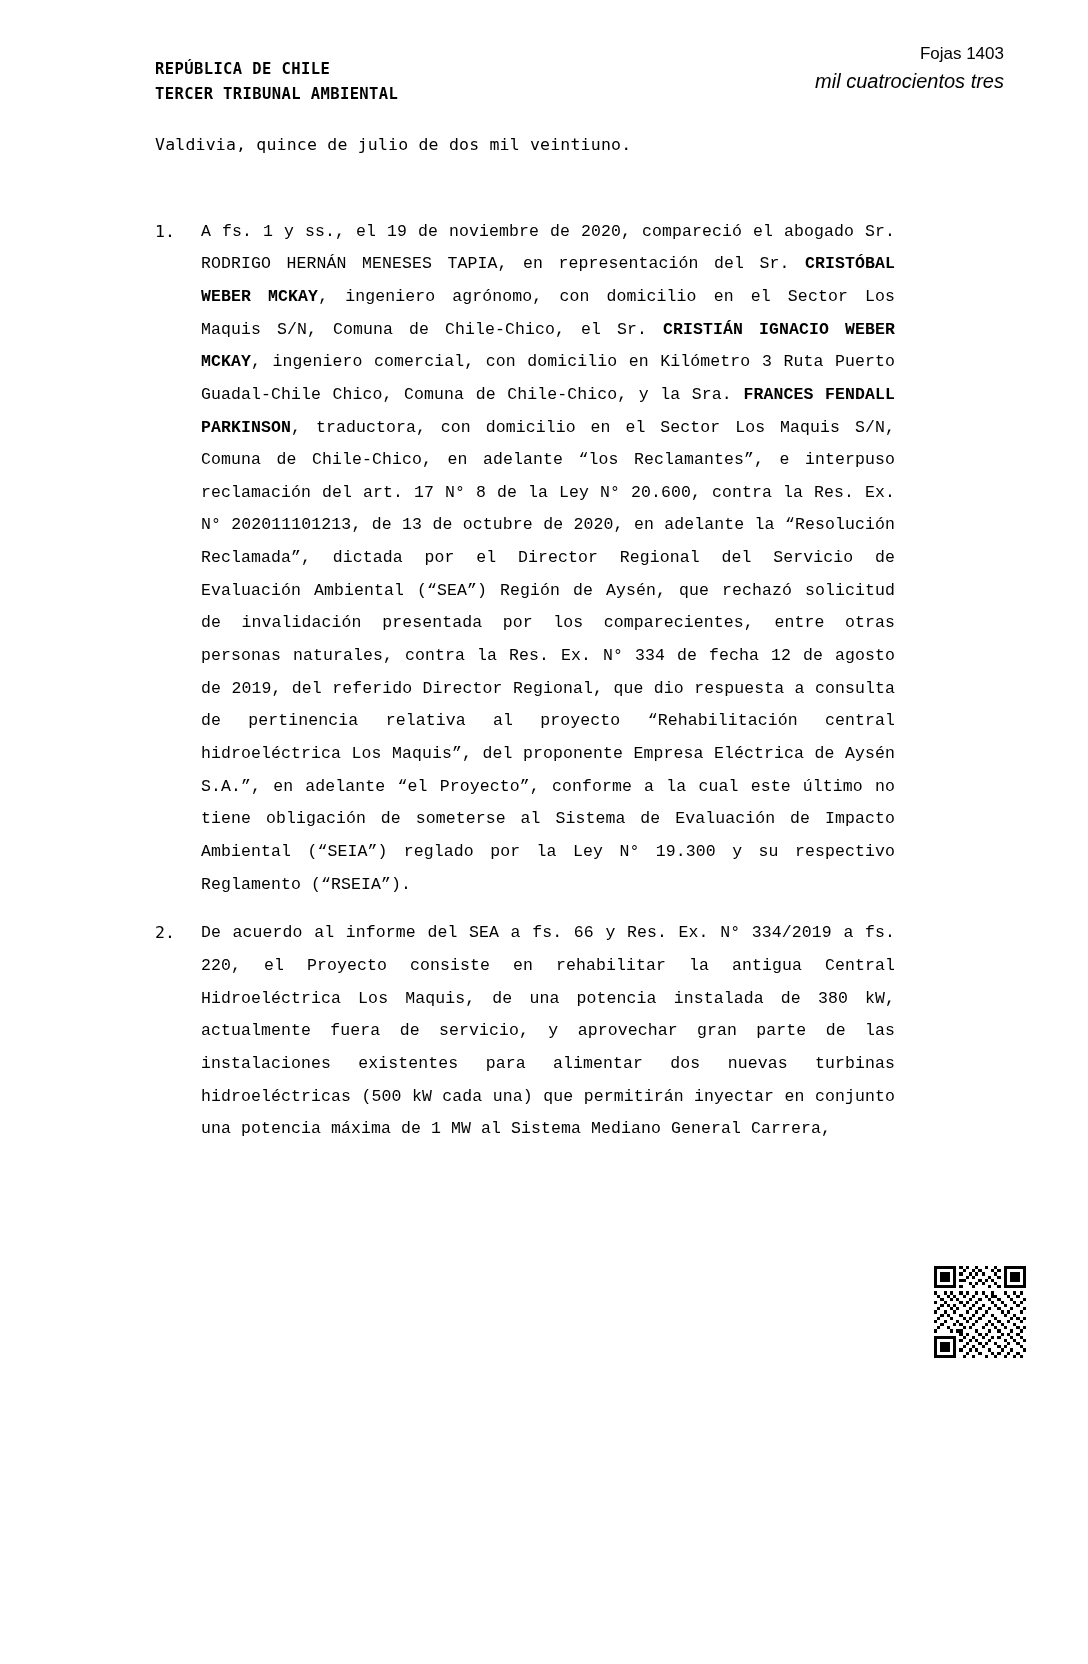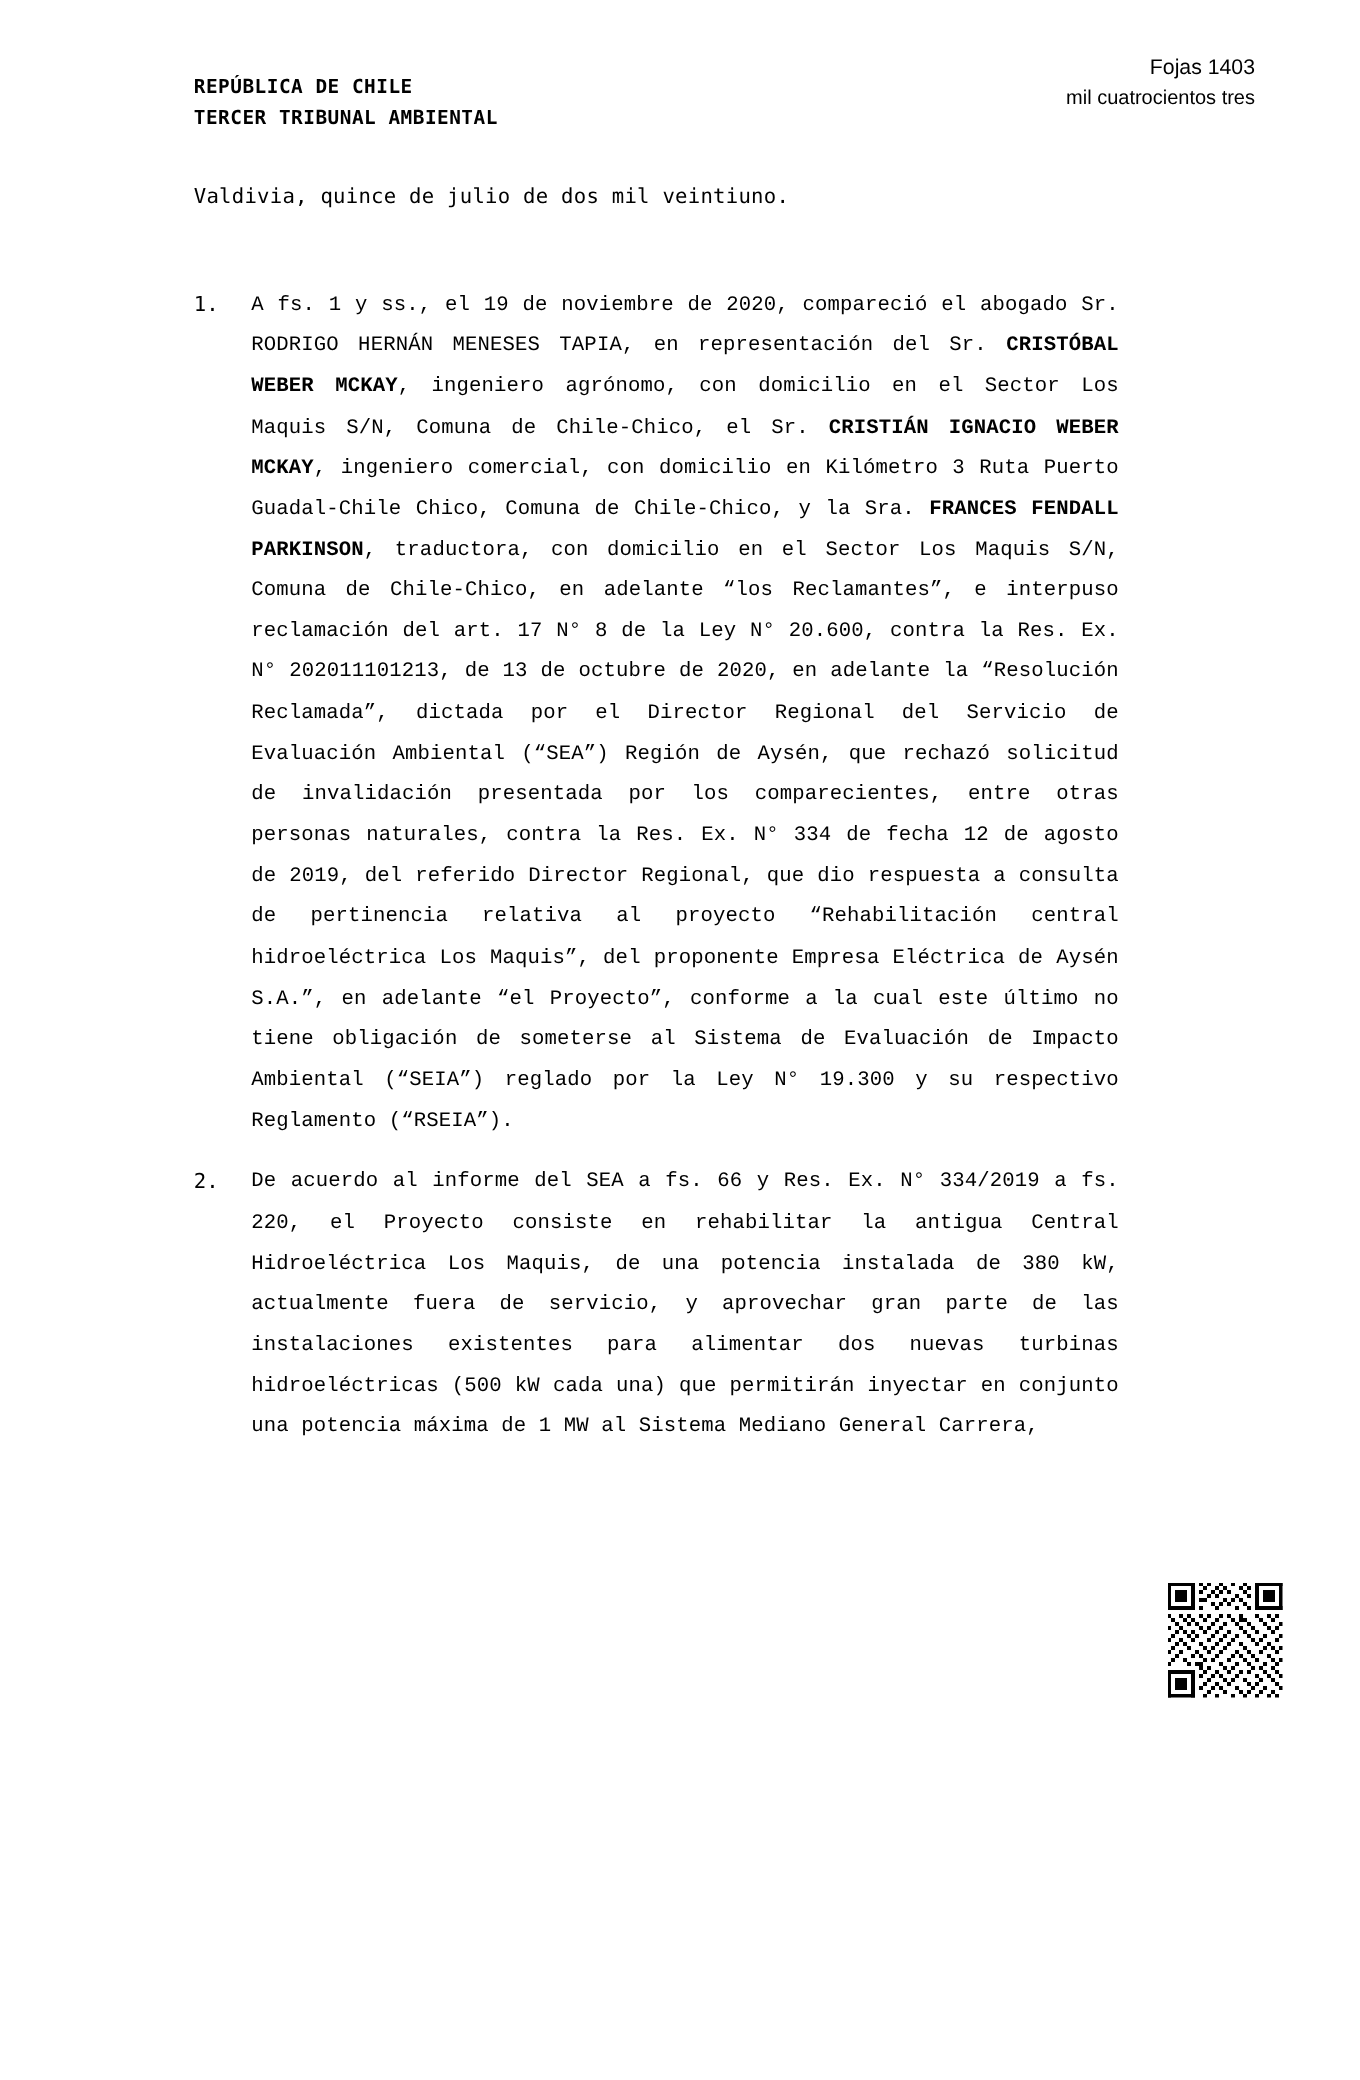--- a/index.html
+++ b/index.html
@@ -27,22 +27,23 @@
     right: 96px;
     text-align: right;
     font-family: "Liberation Sans", sans-serif;
     line-height: 1.45;
   }
   .folio .folio-num {
     font-size: 17px;
     display: block;
   }
   .folio .folio-words {
-    font-size: 16px;
+    font-size: 20px;
     display: block;
+    font-style: italic;
   }
   .letterhead {
     position: absolute;
     top: 57px;
     left: 143px;
     font-family: "DejaVu Sans Mono", monospace;
     font-weight: bold;
     font-size: 15.5px;
     letter-spacing: 0.4px;
     line-height: 1.62;
@@ -52,21 +53,21 @@
   }
   .body-area {
     position: absolute;
     top: 128px;
     left: 143px;
     width: 740px;
   }
   .dateline {
     font-size: 16.5px;
     letter-spacing: 0.2px;
-    margin: 16px 0 58px 0;
+    margin: 4px 0 58px 0;
     line-height: 1.55;
   }
   .section-title {
     font-size: 16.5px;
     font-weight: bold;
     letter-spacing: 0.6px;
     margin: 0 0 22px 0;
   }
   .num-item {
     display: flex;

